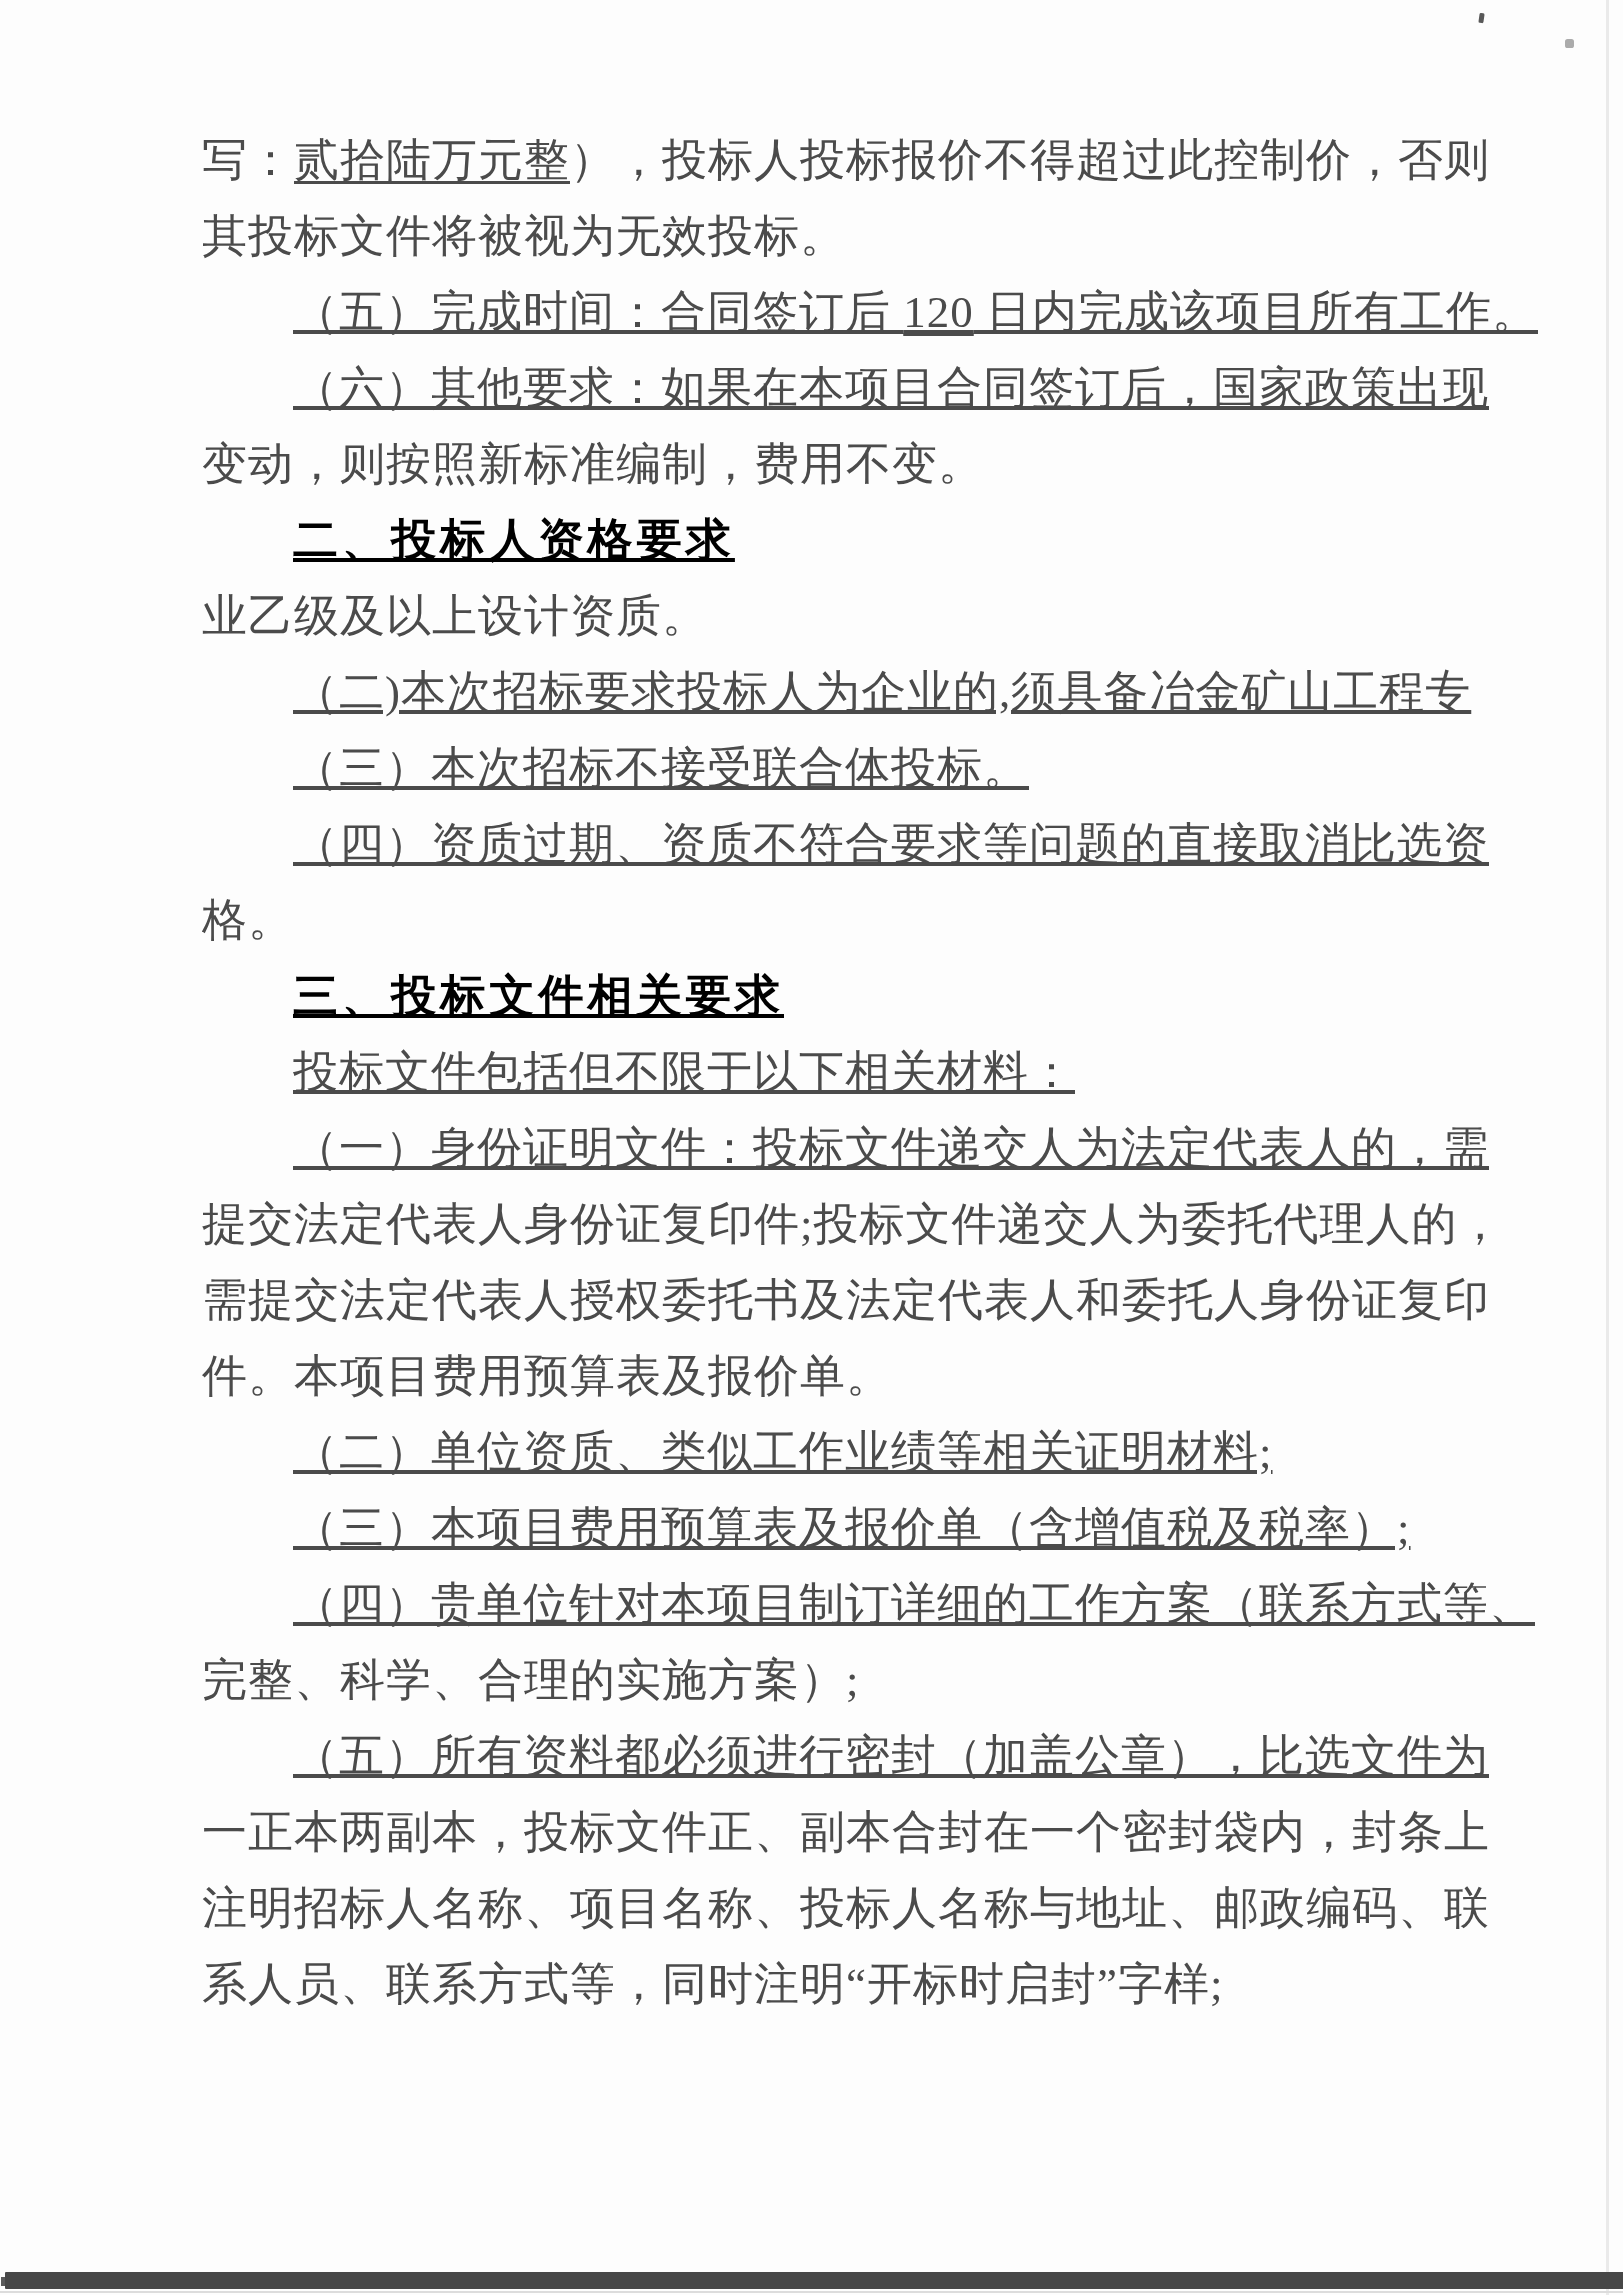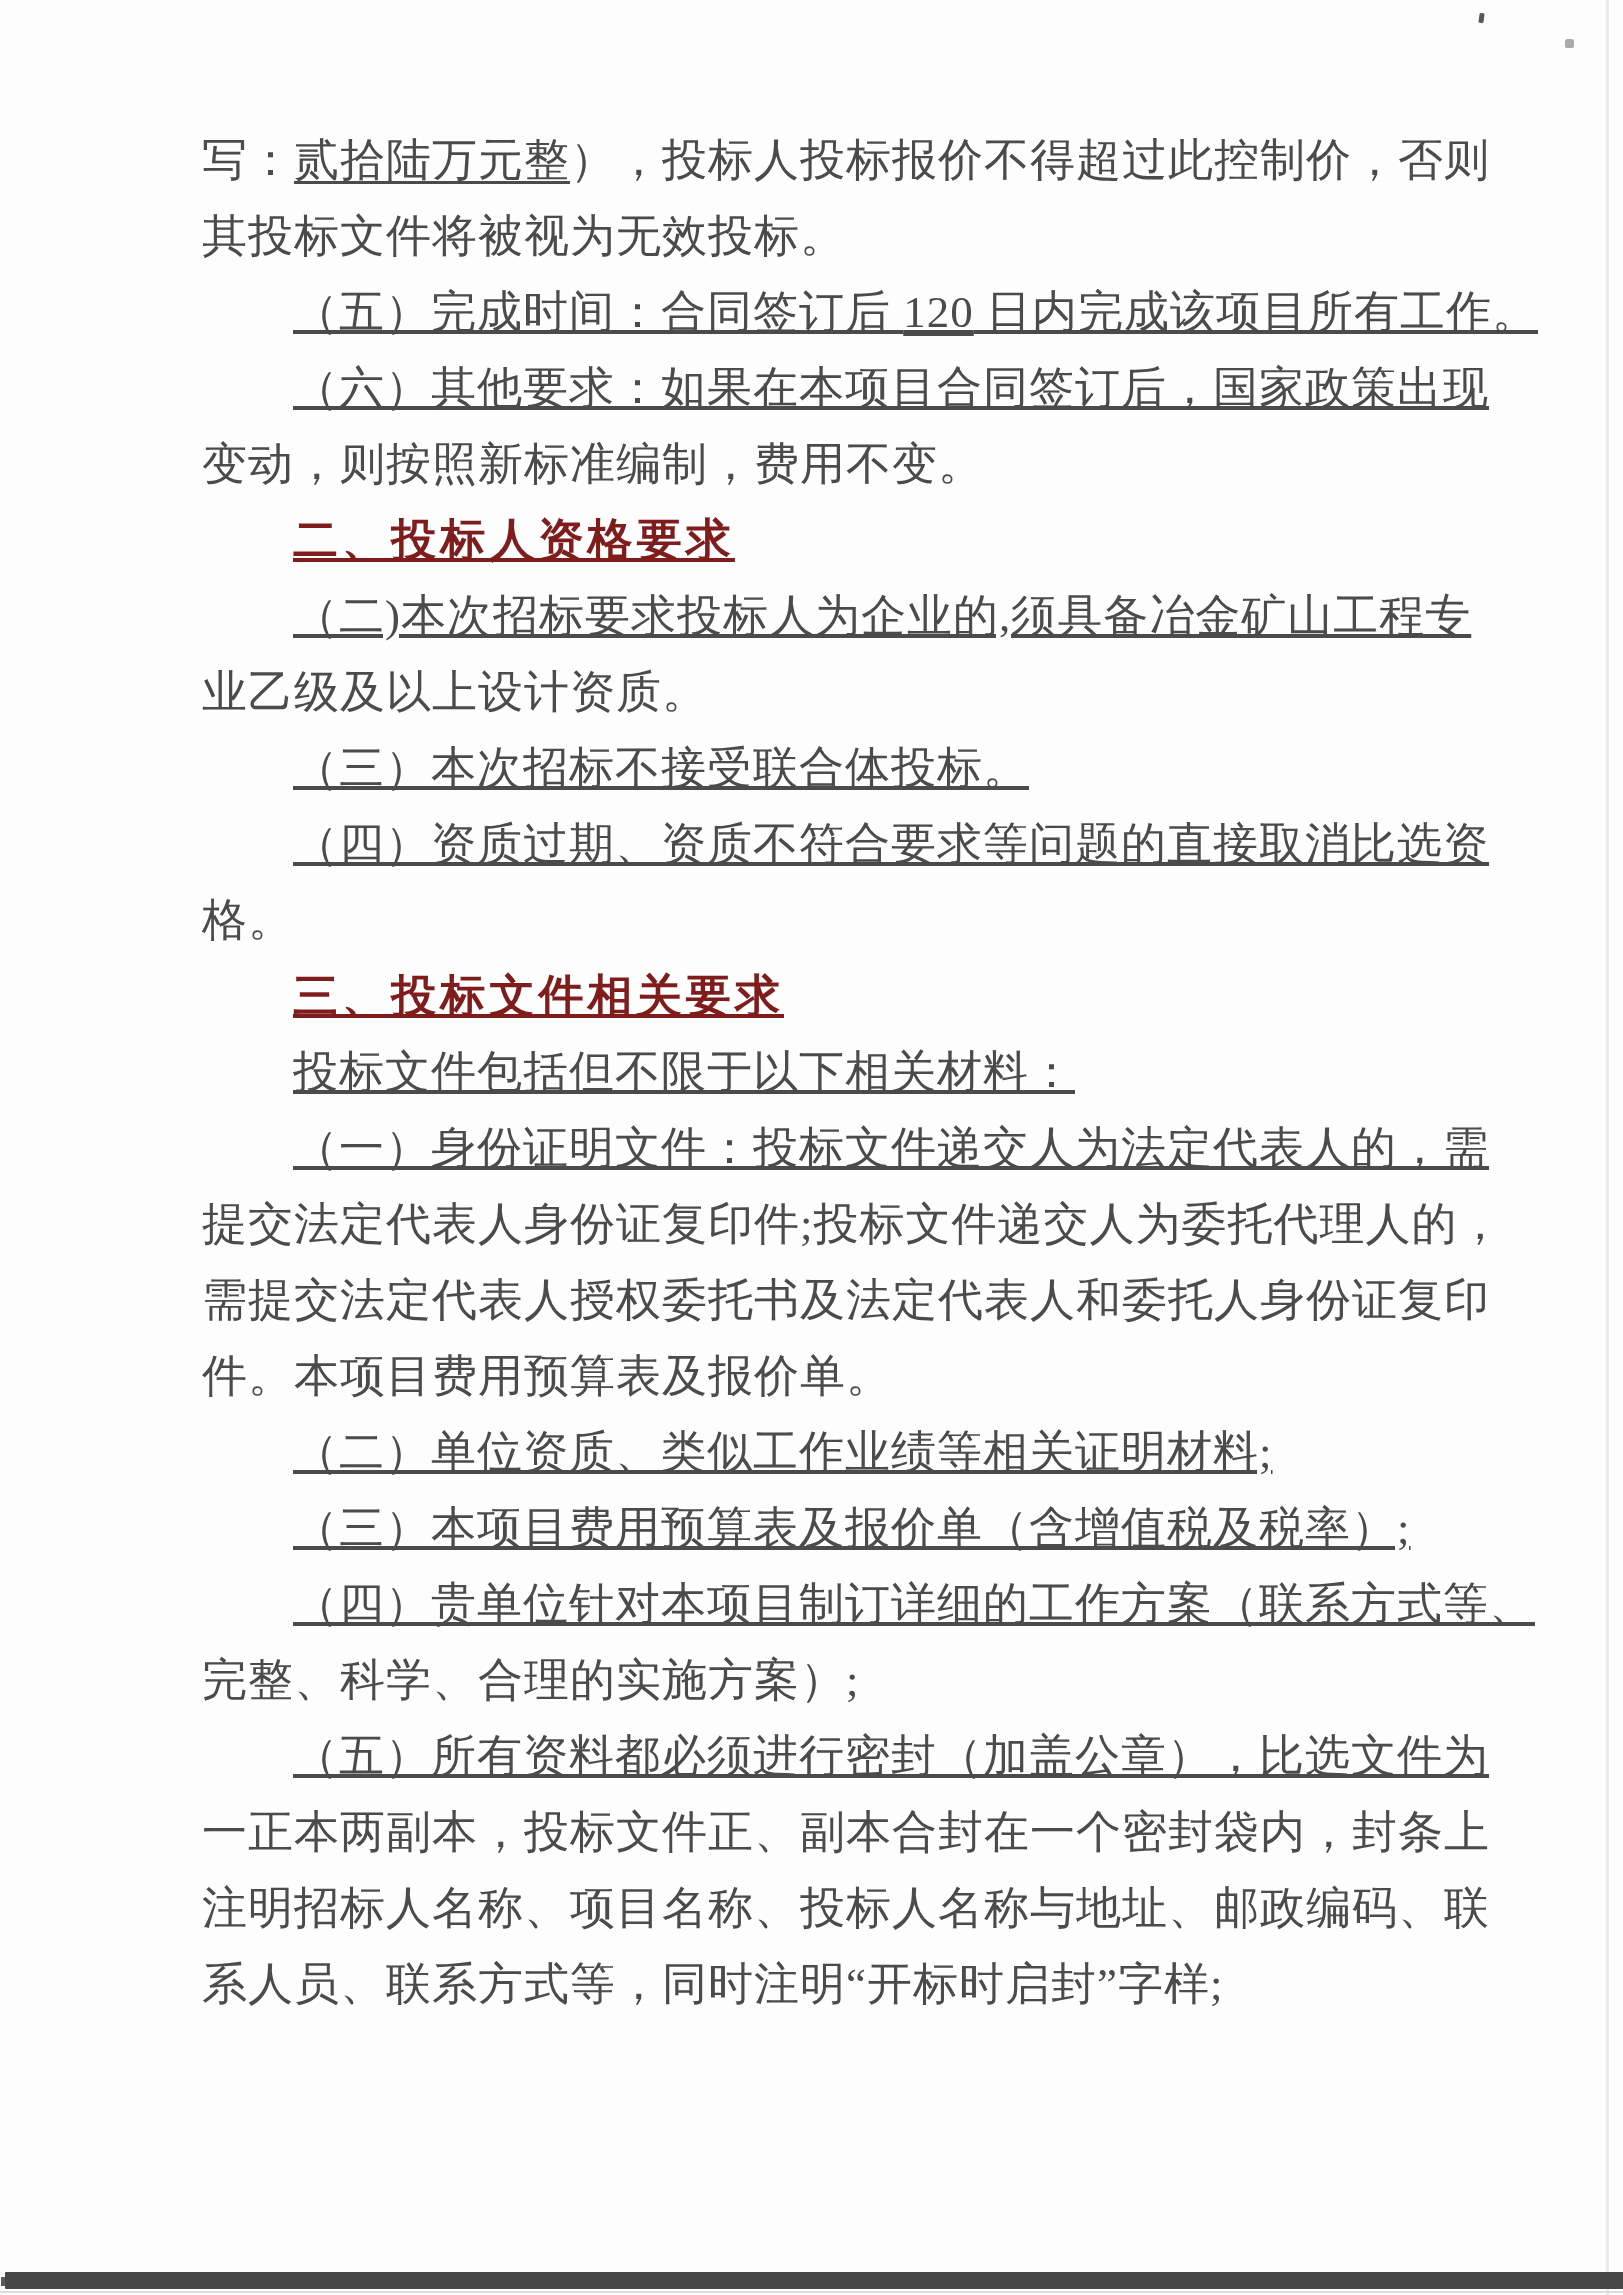--- a/index.html
+++ b/index.html
@@ -20,21 +20,21 @@
     line-height: 76px;
     color: #4b4b4b;
     letter-spacing: 1px;
   }
   .ln { height: 76px; white-space: nowrap; }
   .ind { padding-left: 91px; text-decoration: underline; }
   .hd {
     font-family: "Liberation Sans", "DejaVu Sans", sans-serif;
     font-weight: 700;
     letter-spacing: 4.1px;
-    color: #7f1d1d;
+    color: #000000;
   }
   .u {
     text-decoration: underline;
     text-decoration-thickness: 2.6px;
     text-underline-offset: 6.1px;
     text-align: center;
   }
   .speck1 {
     position: absolute; left: 1479px; top: 13.3px;
     width: 4.6px; height: 10.2px; background: #585858;
@@ -66,22 +66,22 @@
 </head>
 <body>
 
 <div class="textblock">
   <div class="ln"><span>写：</span><span class="u">贰拾陆万元整</span><span>），投标人投标报价不得超过此控制价，否则</span></div>
   <div class="ln"><span>其投标文件将被视为无效投标。</span></div>
   <div class="ln ind"><span>（五）完成时间：合同签订后 </span><span class="u">120</span><span> 日内完成该项目所有工作。</span></div>
   <div class="ln ind"><span>（六）其他要求：如果在本项目合同签订后，国家政策出现</span></div>
   <div class="ln"><span>变动，则按照新标准编制，费用不变。</span></div>
   <div class="ln ind hd"><span>二、投标人资格要求</span></div>
+  <div class="ln"><span>业乙级及以上设计资质。</span></div>
   <div class="ln ind"><span>（二)本次招标要求投标人为企业的,须具备冶金矿山工程专</span></div>
-  <div class="ln"><span>业乙级及以上设计资质。</span></div>
   <div class="ln ind"><span>（三）本次招标不接受联合体投标。</span></div>
   <div class="ln ind"><span>（四）资质过期、资质不符合要求等问题的直接取消比选资</span></div>
   <div class="ln"><span>格。</span></div>
   <div class="ln ind hd"><span>三、投标文件相关要求</span></div>
   <div class="ln ind"><span>投标文件包括但不限于以下相关材料：</span></div>
   <div class="ln ind"><span>（一）身份证明文件：投标文件递交人为法定代表人的，需</span></div>
   <div class="ln"><span>提交法定代表人身份证复印件;投标文件递交人为委托代理人的，</span></div>
   <div class="ln"><span>需提交法定代表人授权委托书及法定代表人和委托人身份证复印</span></div>
   <div class="ln"><span>件。本项目费用预算表及报价单。</span></div>
   <div class="ln ind"><span>（二）单位资质、类似工作业绩等相关证明材料;</span></div>

